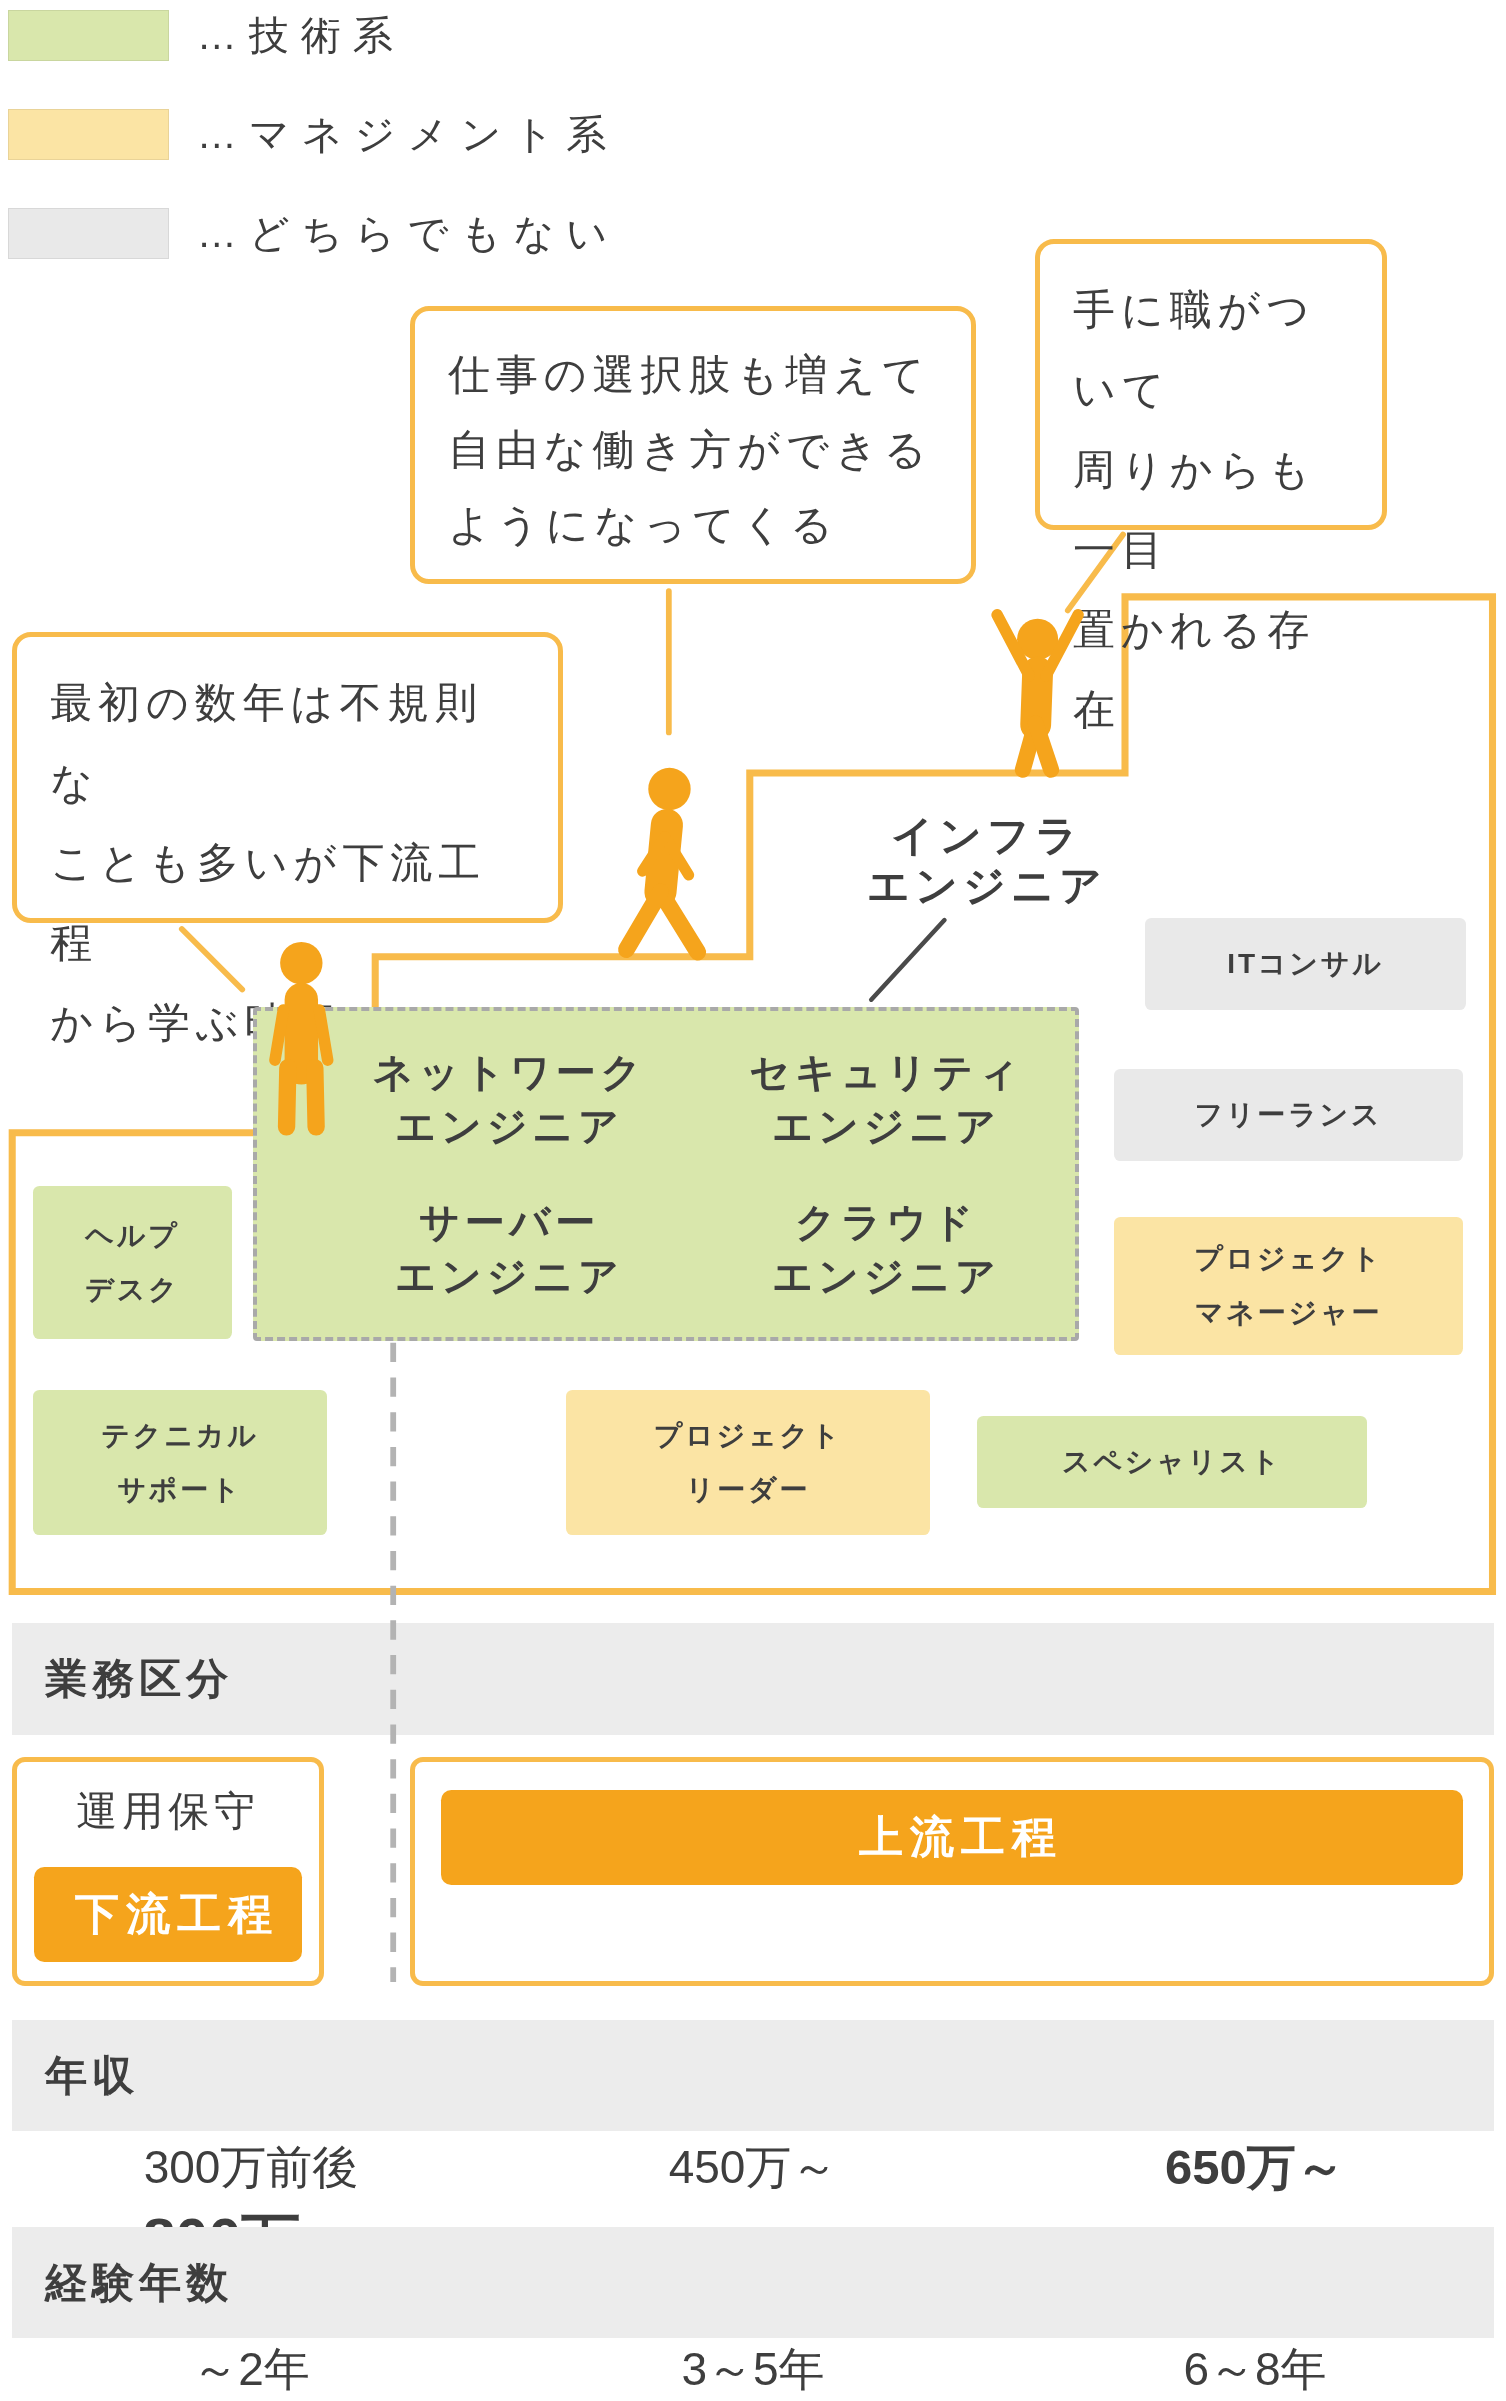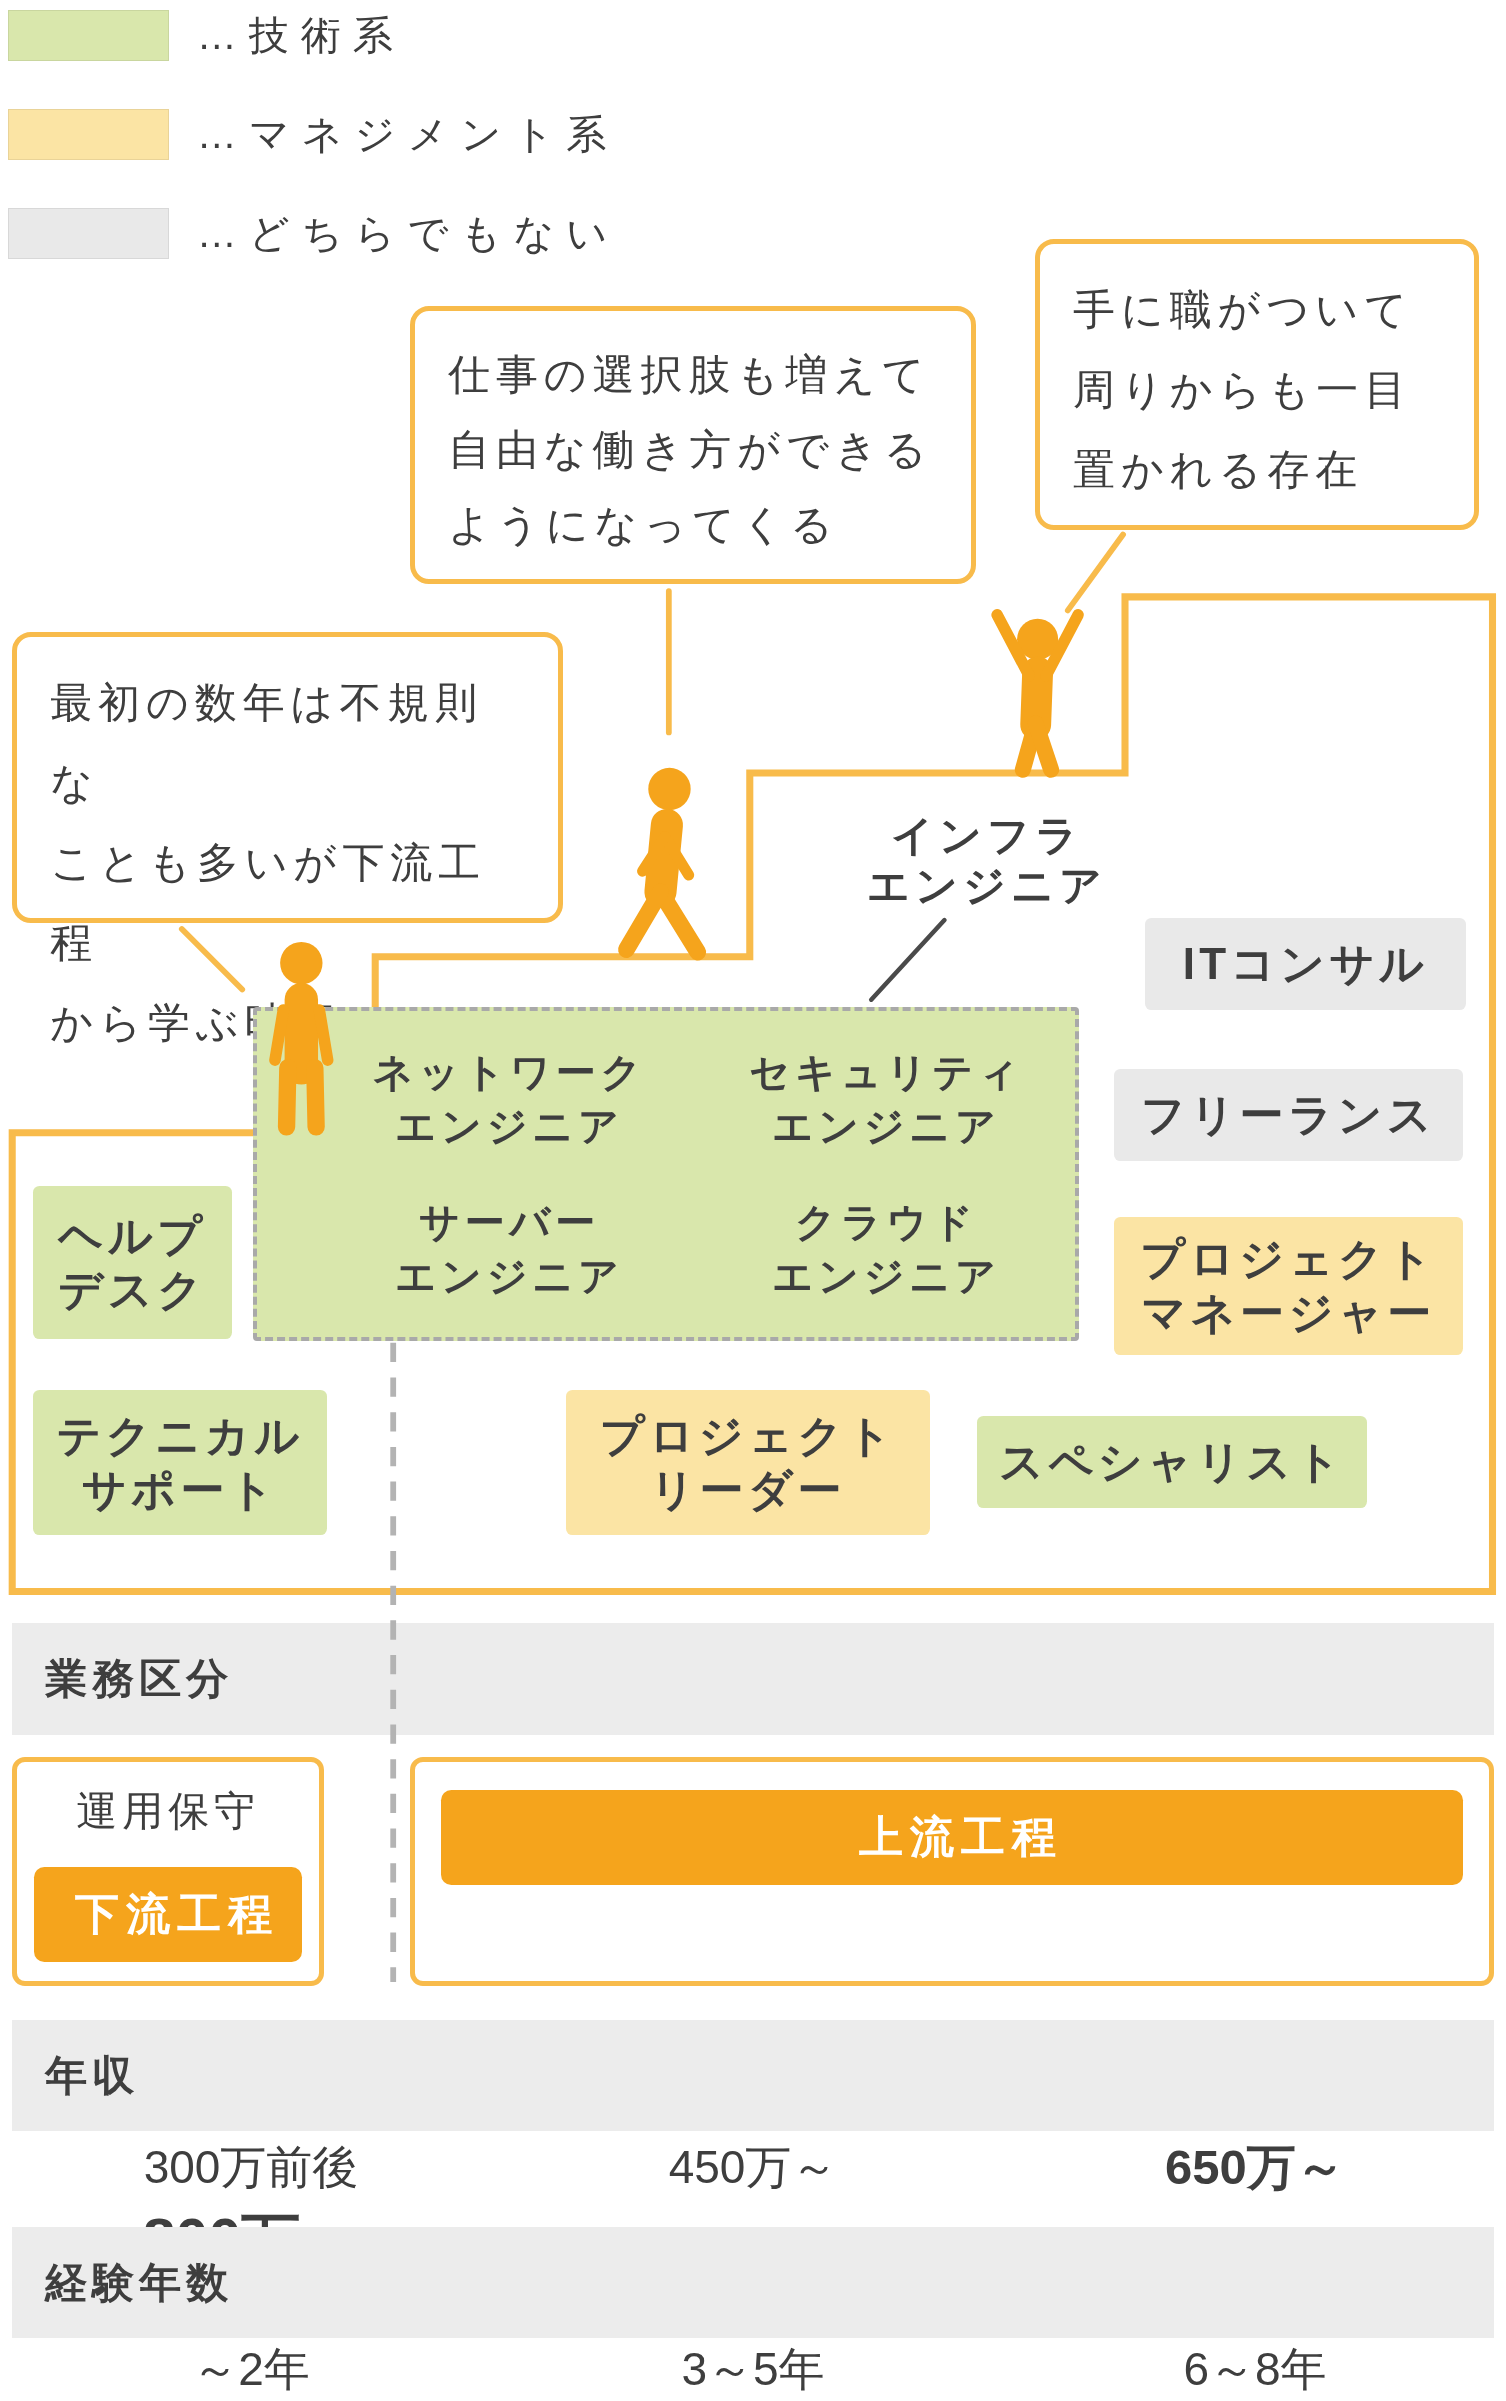--- a/index.html
+++ b/index.html
@@ -24,21 +24,21 @@
   .swatch.gray { background:var(--gray); }
   .legend-label { margin-left:28px; font-size:40px; letter-spacing:0.3em; color:var(--text); white-space:nowrap; }
 
   
   .bubble {
     position:absolute; background:#fff; border:5.8px solid var(--orange_light);
     border-radius:19px; font-size:42px; letter-spacing:0.14em;
     padding:26px 33px; white-space:pre-line; color:var(--text);
   }
   .bubble.center { left:410px; top:306px; width:566px; height:278px; line-height:75px; }
-  .bubble.right  { left:1035px; top:239px; width:444px; height:291px; line-height:80px; }
+  .bubble.right  { left:1035px; top:239px; width:352px; height:291px; line-height:80px; }
   .bubble.left   { left:12.2px;  top:632px; width:551px; height:291px; line-height:80px; }
 
   
   .infra-label {
     position:absolute; left:794px; top:811px; width:386px;
     font-size:42px; font-weight:bold; line-height:50px; letter-spacing:0.12em;
     text-align:center; white-space:pre-line; color:var(--text);
   }
   .infra-box {
     position:absolute; left:253px; top:1007px; width:826px; height:334px;
@@ -48,21 +48,21 @@
   }
   .infra-cell {
     display:flex; align-items:center; justify-content:center; text-align:center;
     font-size:40px; font-weight:bold; line-height:54px; letter-spacing:0.12em;
     white-space:pre-line; color:var(--text);
   }
 
   
   .role {
     position:absolute; display:flex; align-items:center; justify-content:center;
-    text-align:center; font-weight:bold; font-size:44px; line-height:54px;
+    text-align:center; font-weight:bold; font-size:28px; line-height:54px;
     letter-spacing:0.1em; white-space:pre-line; border-radius:6.4px; color:var(--text);
   }
   .role.green { background:var(--green); }
   .role.yellow { background:var(--yellow); }
   .role.grey { background:var(--gray); }
   .role.help-desk { left:33px; top:1186px; width:199px; height:153px; }
   .role.technical-support { left:33px; top:1390px; width:294px; height:145px; }
   .role.it-consul { left:1145px; top:918px; width:321px; height:92px; }
   .role.freelance { left:1114px; top:1069px; width:349px; height:92px; }
   .role.project-manager { left:1114px; top:1217px; width:349px; height:138px; }

